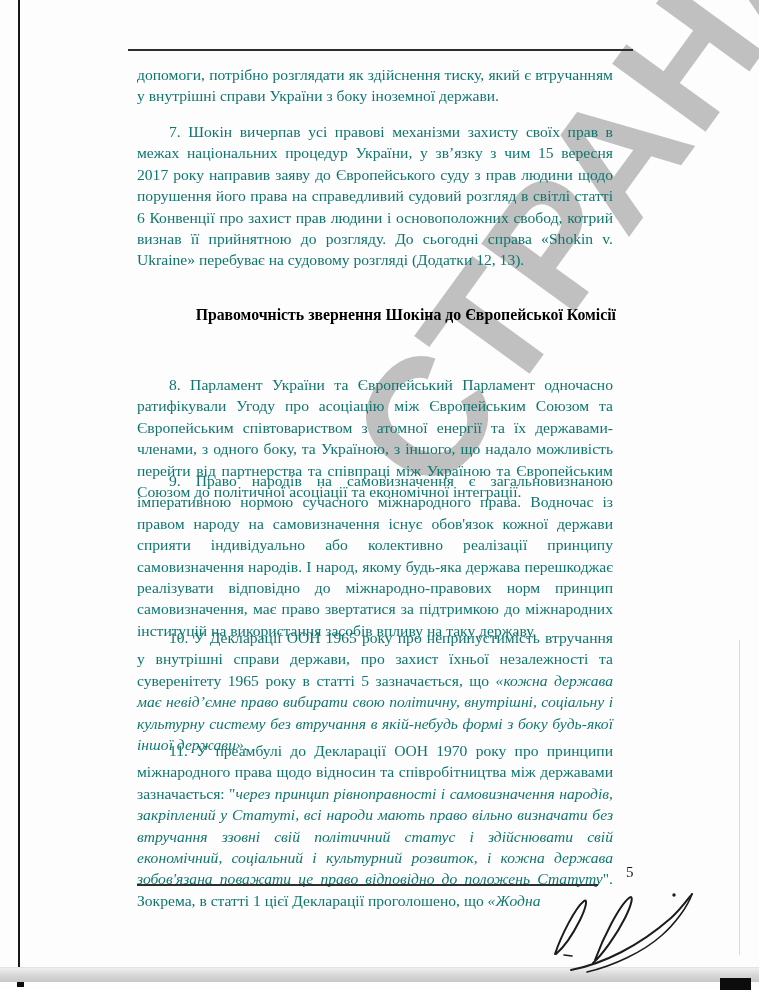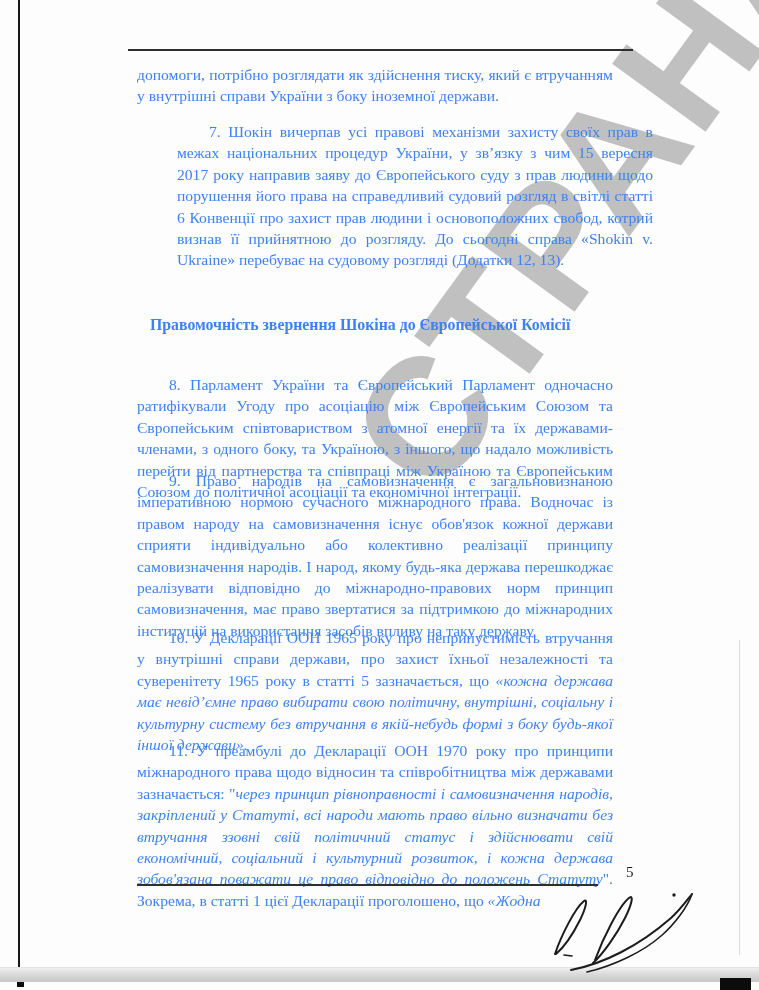--- a/index.html
+++ b/index.html
@@ -29,31 +29,31 @@
     font-family:"Liberation Sans","DejaVu Sans",sans-serif;
     font-weight:bold;font-size:168px;letter-spacing:2px;
     color:#b6b6b6;opacity:.85;
   }
   .content-layer{position:absolute;left:0;top:0;width:759px;height:990px;z-index:2;}
   .rule{position:absolute;height:2px;background:#2e2e2e;}
   .top-rule{left:128px;top:49px;width:505px;}
   .footer-rule{left:137px;top:884px;width:461px;height:1.6px;}
   .para{
     position:absolute;left:137px;width:476px;
-    font-size:15.6px;line-height:21.4px;color:#3b82f6;
+    font-size:15.6px;line-height:21.4px;color:#0f766e;
     text-align:justify;margin:0;
   }
   .indent{text-indent:32px;}
   .para i{font-family:"Liberation Serif","DejaVu Serif",serif;}
   .p-intro{top:64px;}
-  .p-7{top:121px;margin-left:40px;}
+  .p-7{top:121px;}
   .heading{
     position:absolute;left:137px;width:476px;top:303px;
-    font-size:15.8px;font-weight:bold;color:#3b82f6;
-    text-align:left;margin:13px;
+    font-size:15.8px;font-weight:bold;color:#000000;
+    text-align:right;margin:3px;
   }
   .p-8{top:346px;margin-top:28px;}
   .p-9{top:470px;}
   .p-10{top:627px;}
   .p-11{top:740px;}
   .page-number{
     position:absolute;left:626px;top:864px;width:30px;
     font-size:15px;color:#1a1a1a;text-align:left;
   }
   .signature{position:absolute;left:543px;top:888px;width:160px;height:90px;}

